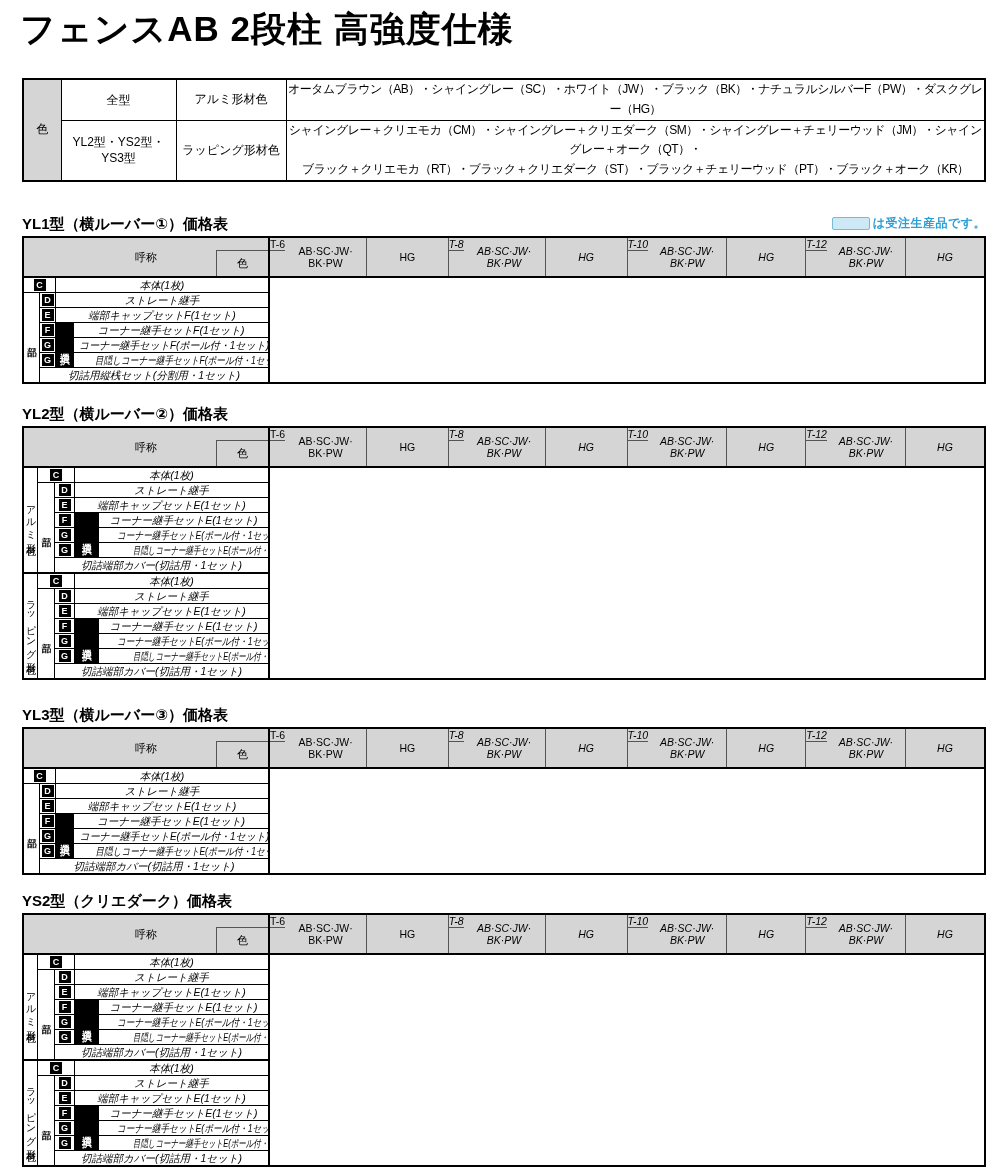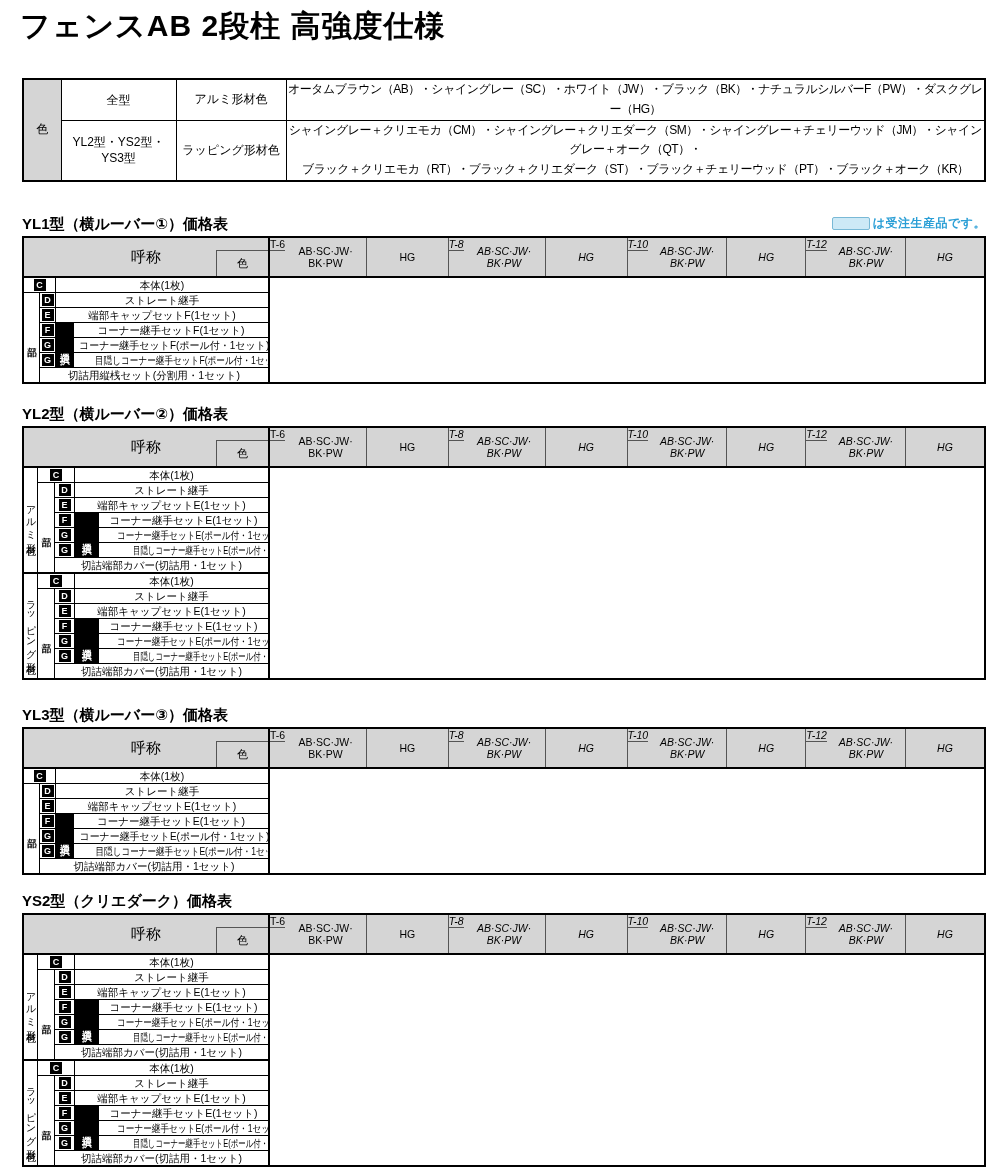--- a/index.html
+++ b/index.html
@@ -10,21 +10,21 @@
     --swatch-fill:#cde9f6;
     --swatch-border:#79b9d6;
   }
   html,body{margin:0;padding:0;background:#fff;}
   body{font-family:"Liberation Sans","DejaVu Sans",sans-serif;color:#000;}
   #page{position:relative;width:1000px;height:1171px;background:#fff;overflow:hidden;}
 
   
   .page-title{
     position:absolute;left:20px;top:6px;
-    font-size:30px;font-weight:bold;letter-spacing:1px;white-space:nowrap;
+    font-size:35px;font-weight:bold;letter-spacing:1px;white-space:nowrap;
   }
 
   
   .ctable{
     position:absolute;left:22px;top:78px;width:964px;
     border-collapse:collapse;table-layout:fixed;background:#fff;
     border:2px solid #000;
   }
   .ctable td{border:1px solid #000;font-size:12px;text-align:center;vertical-align:middle;padding:0;}
   .ctable tr.r1 td{height:28px;}
@@ -50,21 +50,21 @@
   .note-text{color:var(--note-blue,#2b9fd6);font-size:12px;font-weight:bold;letter-spacing:0.5px;}
 
   
   .pt{
     position:absolute;left:0;top:21px;width:964px;box-sizing:border-box;
     border:2px solid #000;background:#fff;
   }
   
   .pt-head{display:flex;background:var(--header-gray,#d5d5d5);border-bottom:2px solid #000;height:40px;box-sizing:border-box;}
   .pt-head-left{flex:0 0 246px;width:246px;position:relative;border-right:2px solid #000;box-sizing:border-box;}
-  .hd-name-label{position:absolute;left:0;top:0;right:0;bottom:0;display:flex;align-items:center;justify-content:center;font-size:15px;}
+  .hd-name-label{position:absolute;left:0;top:0;right:0;bottom:0;display:flex;align-items:center;justify-content:center;font-size:11px;}
   .hd-color{
     position:absolute;right:0;bottom:0;width:52px;height:26px;box-sizing:border-box;
     border-left:1px solid var(--line-dark,#555);border-top:1px solid var(--line-dark,#555);
     background:var(--header-gray,#d5d5d5);
     display:flex;align-items:center;justify-content:center;font-size:11px;
   }
   .pt-head-sizes{flex:1;display:flex;}
   .pt-size{flex:1;display:flex;flex-direction:row;box-sizing:border-box;}
   .pt-size + .pt-size{border-left:1px solid var(--line-dark,#555);font-style:italic;}
   .pt-size-top{height:12px;line-height:12px;text-align:center;font-size:10.5px;border-bottom:1px solid var(--line-dark,#555);}
@@ -77,21 +77,21 @@
   .pt-body-left{flex:0 0 246px;width:246px;border-right:2px solid #000;box-sizing:border-box;}
   .pt-body-price{flex:1;background:#fff;}
   .pg-wrap{overflow:hidden;}
   .pg-sep{border-top:2px solid #000;}
 
   table.pg{border-collapse:collapse;table-layout:fixed;width:calc(100% + 2px);margin:-1px;}
   table.pg td{
     border:1px solid #000;height:14px;padding:0;overflow:hidden;
     text-align:center;vertical-align:middle;font-size:10.5px;line-height:1;
   }
-  td.name{text-align:center;}
+  td.name{text-align:center;font-style:italic;}
   .nm{display:inline-block;white-space:nowrap;transform-origin:50% 50%;}
   td.select{background:#000;color:#fff;}
   .vtext{writing-mode:vertical-rl;text-orientation:upright;display:inline-block;font-size:10px;letter-spacing:1px;line-height:1;}
   td.select .vtext{letter-spacing:2px;font-weight:bold;}
   .badge{
     display:inline-block;width:12px;height:12px;line-height:12.5px;
     background:#000;color:#fff;font-weight:bold;font-size:9px;text-align:center;
   }
 </style>
 </head>

